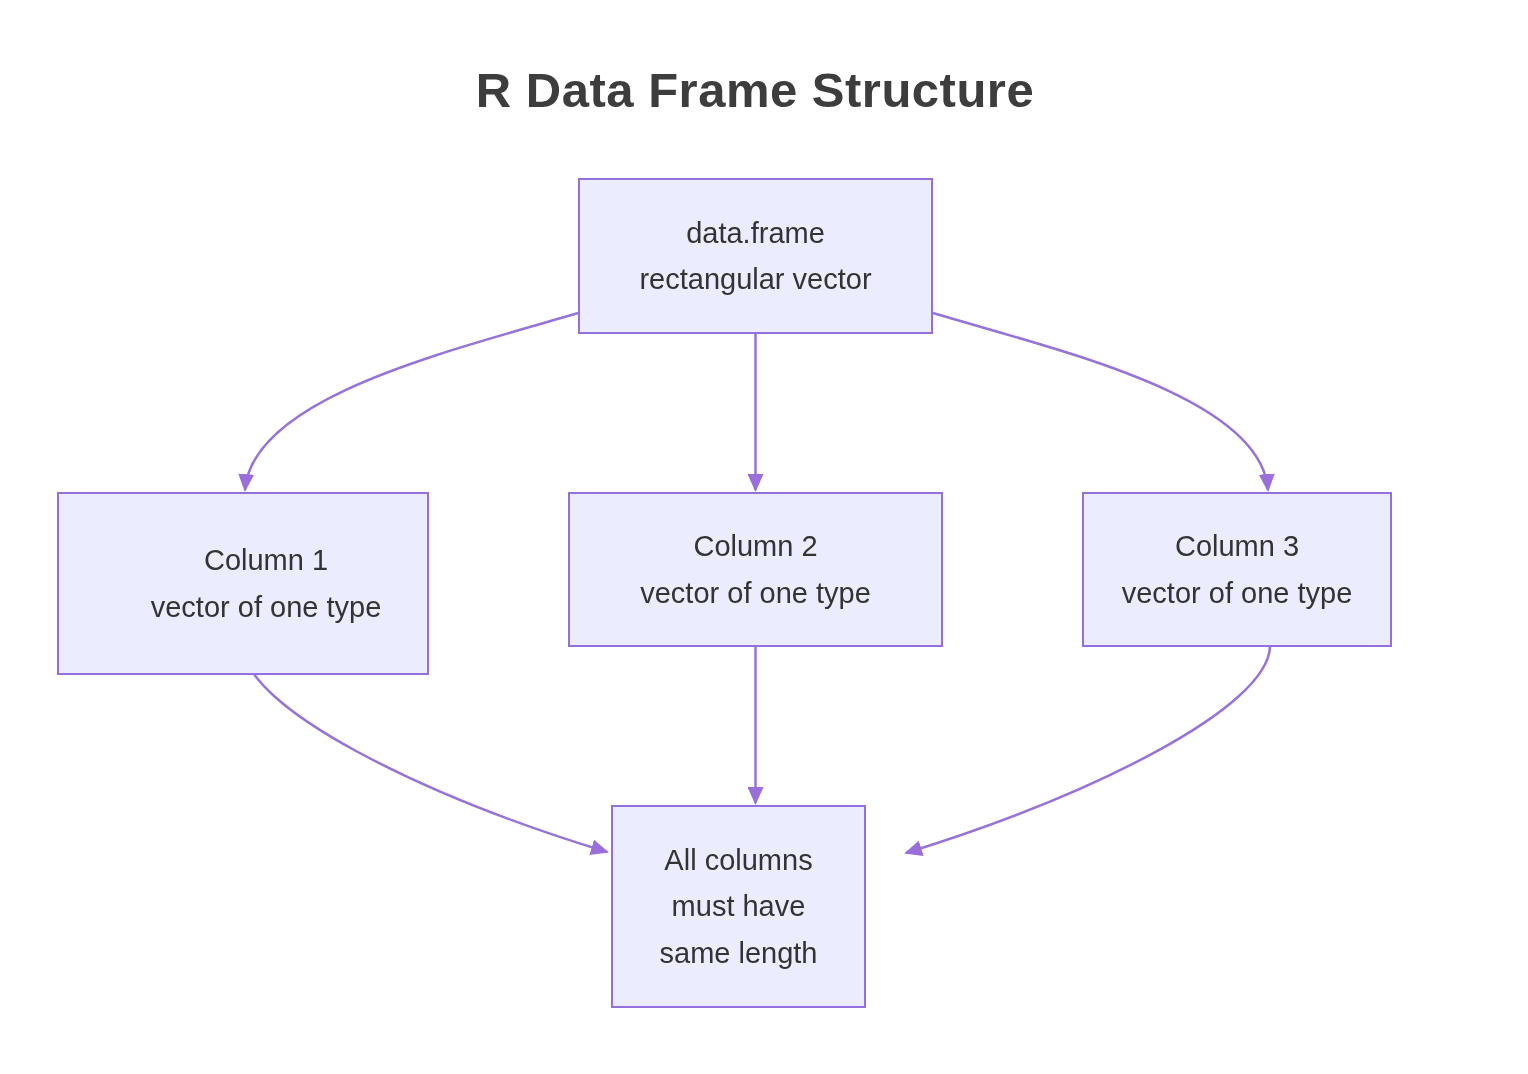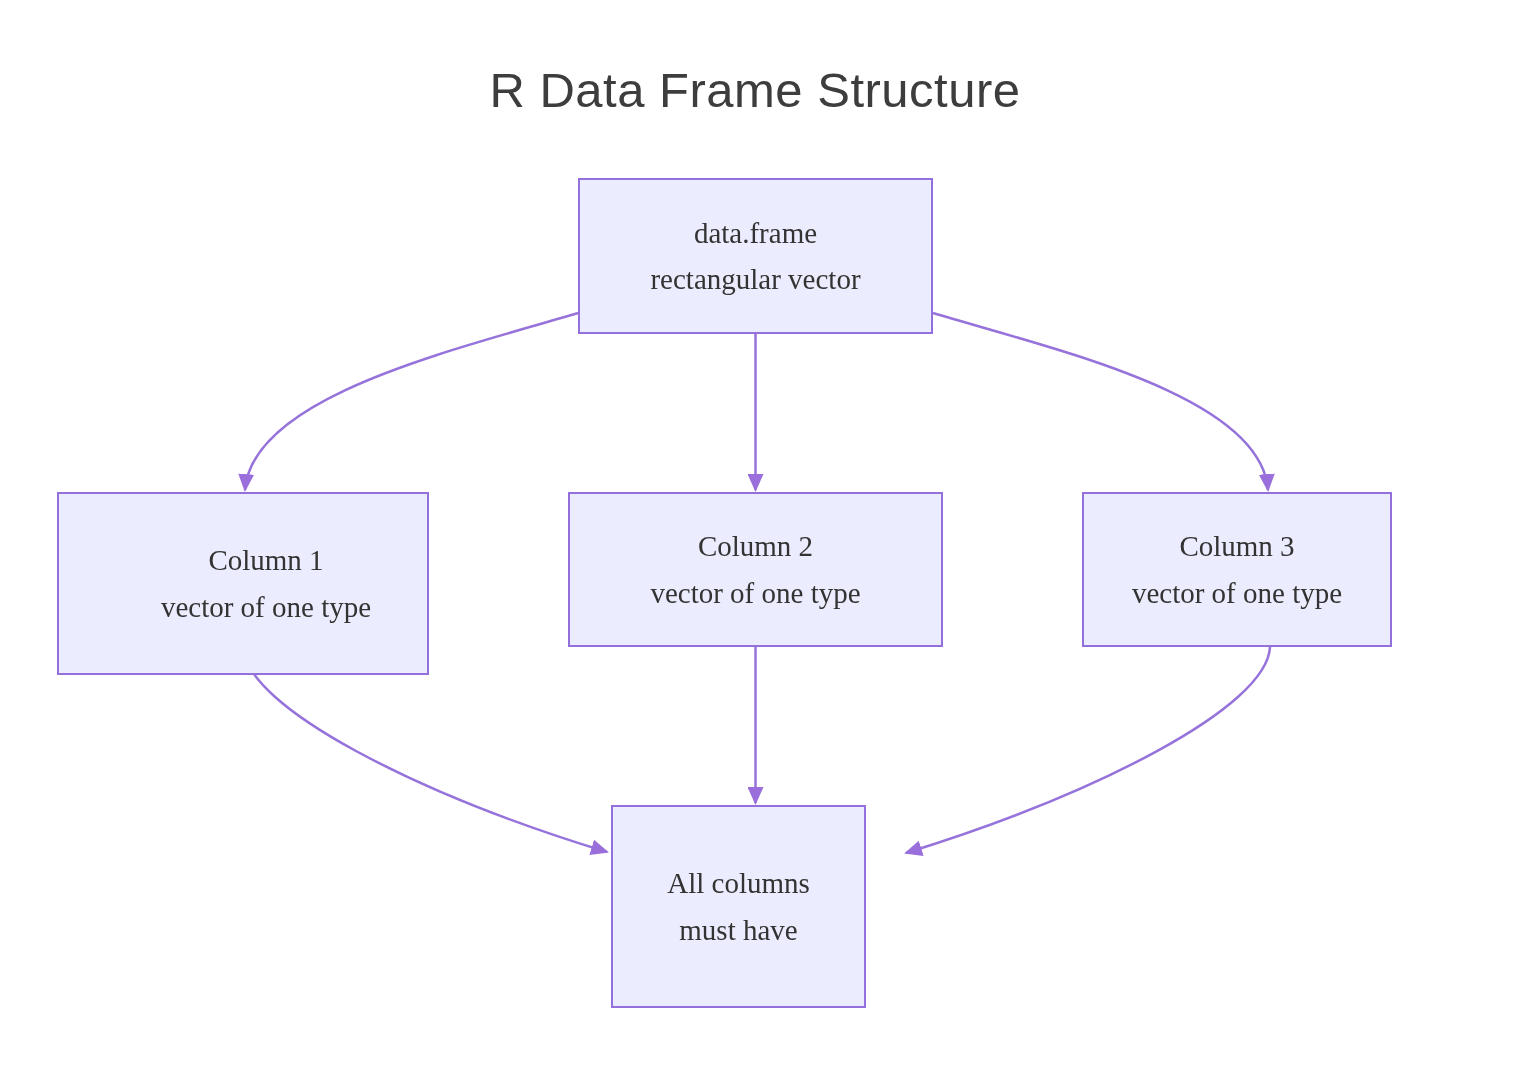--- a/index.html
+++ b/index.html
@@ -21,21 +21,21 @@
   .canvas {
     position: relative;
     width: 1528px; height: 1074px;
   }
   .diagram-title {
     position: absolute;
     left: 0; top: 62px;
     width: 1510px;
     text-align: center;
     font-size: 49px;
-    font-weight: 400;
+    font-weight: 700;
     letter-spacing: 0.5px;
     color: var(--title-color);
   }
   .edges-layer {
     position: absolute;
     left: 0; top: 0;
     width: 1528px; height: 1074px;
   }
   .edge {
     fill: none;
@@ -48,21 +48,20 @@
     background: var(--node-fill);
     border: 2.5px solid var(--node-border);
     display: flex;
     flex-direction: column;
     align-items: center;
     justify-content: center;
     text-align: center;
     color: var(--text-color);
     font-size: 29px;
     line-height: 46.5px;
-    font-family: Liberation Serif, serif;
   }
   .node-dataframe { left: 578px;  top: 178px; width: 355px; height: 156px; }
   .node-col1      { left: 57px;   top: 492px; width: 372px; height: 183px; padding-left: 46px; }
   .node-col2      { left: 568px;  top: 492px; width: 375px; height: 155px; }
   .node-col3      { left: 1082px; top: 492px; width: 310px; height: 155px; }
   .node-rule      { left: 611px;  top: 805px; width: 255px; height: 203px; }
 </style>
 </head>
 <body>
 
@@ -100,15 +99,16 @@
   </div>
 
   <div class="node node-col3">
     <span>Column 3</span>
     <span>vector of one type</span>
   </div>
 
   <div class="node node-rule">
     <span>All columns</span>
     <span>must have</span>
+    <span>same length</span>
   </div>
 
 </div>
 
 </body></html>

